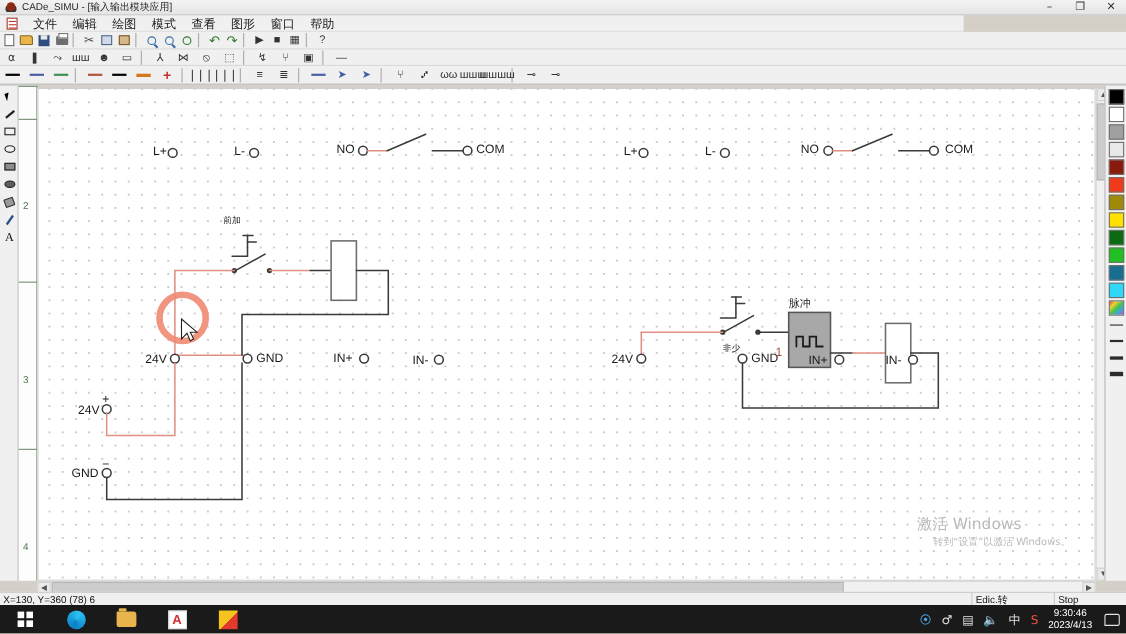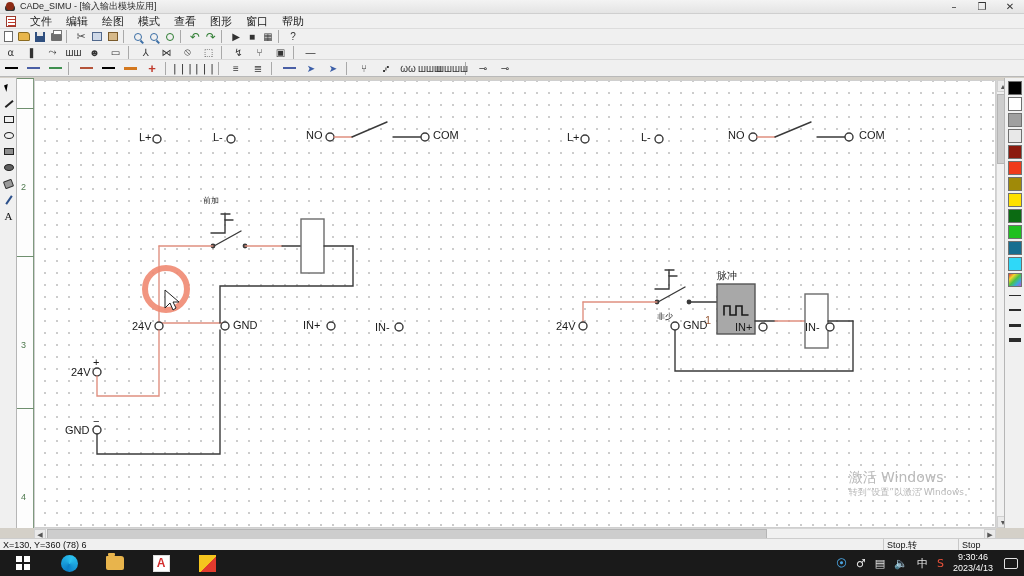--- a/index.html
+++ b/index.html
@@ -29,21 +29,21 @@
   .tb-title { font-size: 9px; color: #2a2a2a; letter-spacing: 0; white-space: nowrap; }
   .tb-controls { margin-left: auto; display: flex; height: 14px; }
   .tb-btn {
     width: 28px; height: 14px; display: flex; align-items: center; justify-content: center;
     font-size: 10px; color: #333; font-family: "DejaVu Sans", sans-serif; line-height: 1;
   }
   .tb-btn:last-child { margin-right: 0px; }
 
   
   .menubar {
-    position: absolute; left: 0; top: 14px; width: 1024px; height: 15px;
+    position: absolute; left: 0; top: 14px; width: 876px; height: 15px;
     background: #f0f0f0; border-bottom: 1px solid #dcdcdc;
     display: flex; align-items: center; gap: 0px;
   }
   .menu-doc-icon { width: 16px; height: 13px; margin: 0 3px 0 4px; position: relative; }
   .menu-doc-icon .sheet { position:absolute; left:2px; top:1px; width:10px; height:11px; background:#fff; border:1px solid #9a3b2e;}
   .menu-doc-icon .sheet:after { content:''; position:absolute; left:1px; top:2px; width:7px; height:1px; background:#c0392b; box-shadow:0 3px 0 #c0392b, 0 6px 0 #c0392b;}
   .menu-item {
     font-size: 11px; color: #1a1a1a; padding: 0 7px; line-height: 15px;
     font-family: "DejaVu Sans", "Liberation Sans", sans-serif;
     white-space: nowrap;
@@ -142,21 +142,21 @@
     background-size: 12px 12px; background-position: 4px 6px;
   }
   svg.circuit { position:absolute; left:0; top:0; width:962px; height:448px; }
 
   
   .watermark {
     position:absolute; right: 22px; bottom: 28px; text-align: left; z-index: 5;
     color: #b9b9b9; user-select: none;
   }
   .watermark .w1 { font-size: 14px; font-family: "DejaVu Sans", sans-serif; line-height: 17px;}
-  .watermark .w2 { font-size: 9px; font-family: "DejaVu Sans", sans-serif; }
+  .watermark .w2 { font-size: 9px; font-family: "DejaVu Sans", sans-serif; margin-left: 15px; }
 
   
   .color-palette {
     position: absolute; left: 1004px; top: 78px; width: 20px; height: 450px;
     background: #f0f0f0; border-left: 1px solid #b6b6b6; padding-top: 3px;
   }
   .sw { width: 14px; height: 14px; margin: 0 auto 2px auto; border: 1px solid #707070; }
   .sw-line { width: 14px; height: 12px; margin: 0 auto 3px auto; display:flex; align-items:center; justify-content:center;}
   .sw-line i { display:block; width: 12px; background:#2b2b2b; }
 
@@ -560,21 +560,21 @@
     <div class="sw-line">
         <i style="height:3px"></i>
       </div>
     <div class="sw-line">
         <i style="height:4px"></i>
       </div>
   </div>
 
   <div class="statusbar">
     <div class="st-cell st-main">X=130, Y=360 (78) 6</div>
-    <div class="st-cell st-b">Stop.转</div>
+    <div class="st-cell st-b">Edic.转</div>
     <div class="st-cell st-c">Stop</div>
   </div>
 
   <div class="taskbar">
     <div class="tk tk-start">
       <div class="win">
           <i></i>
           <i></i>
           <i></i>
           <i></i>

